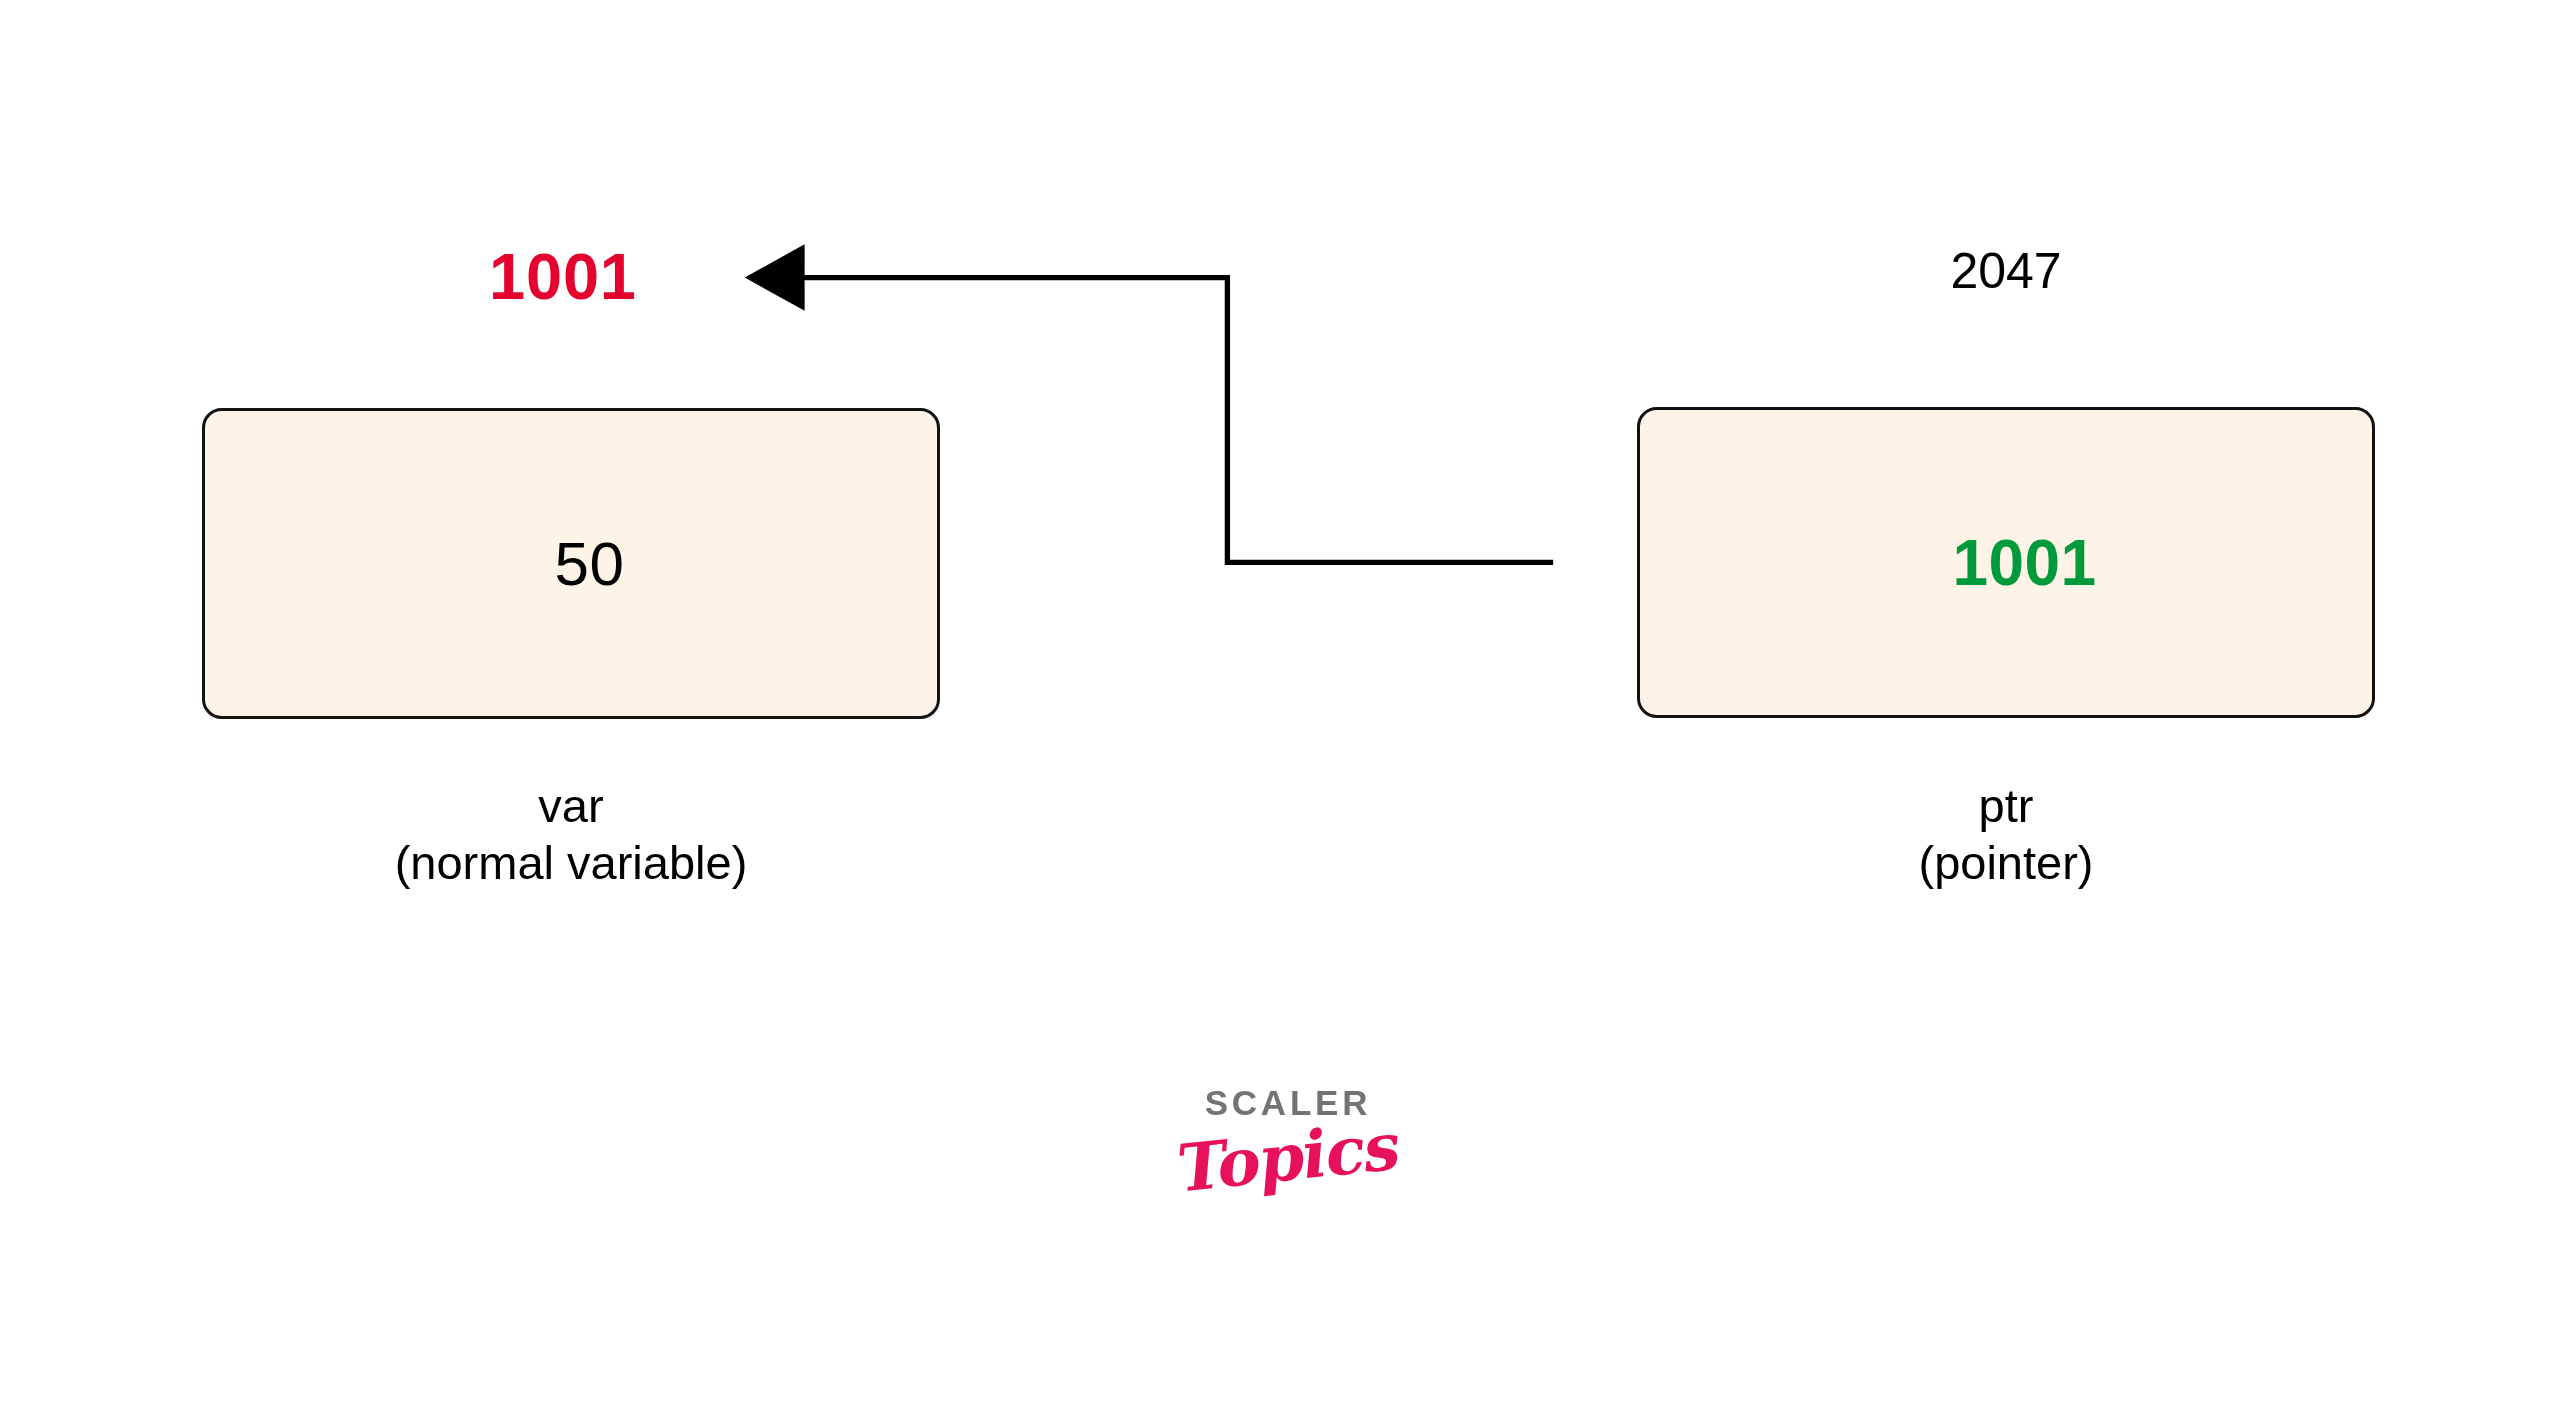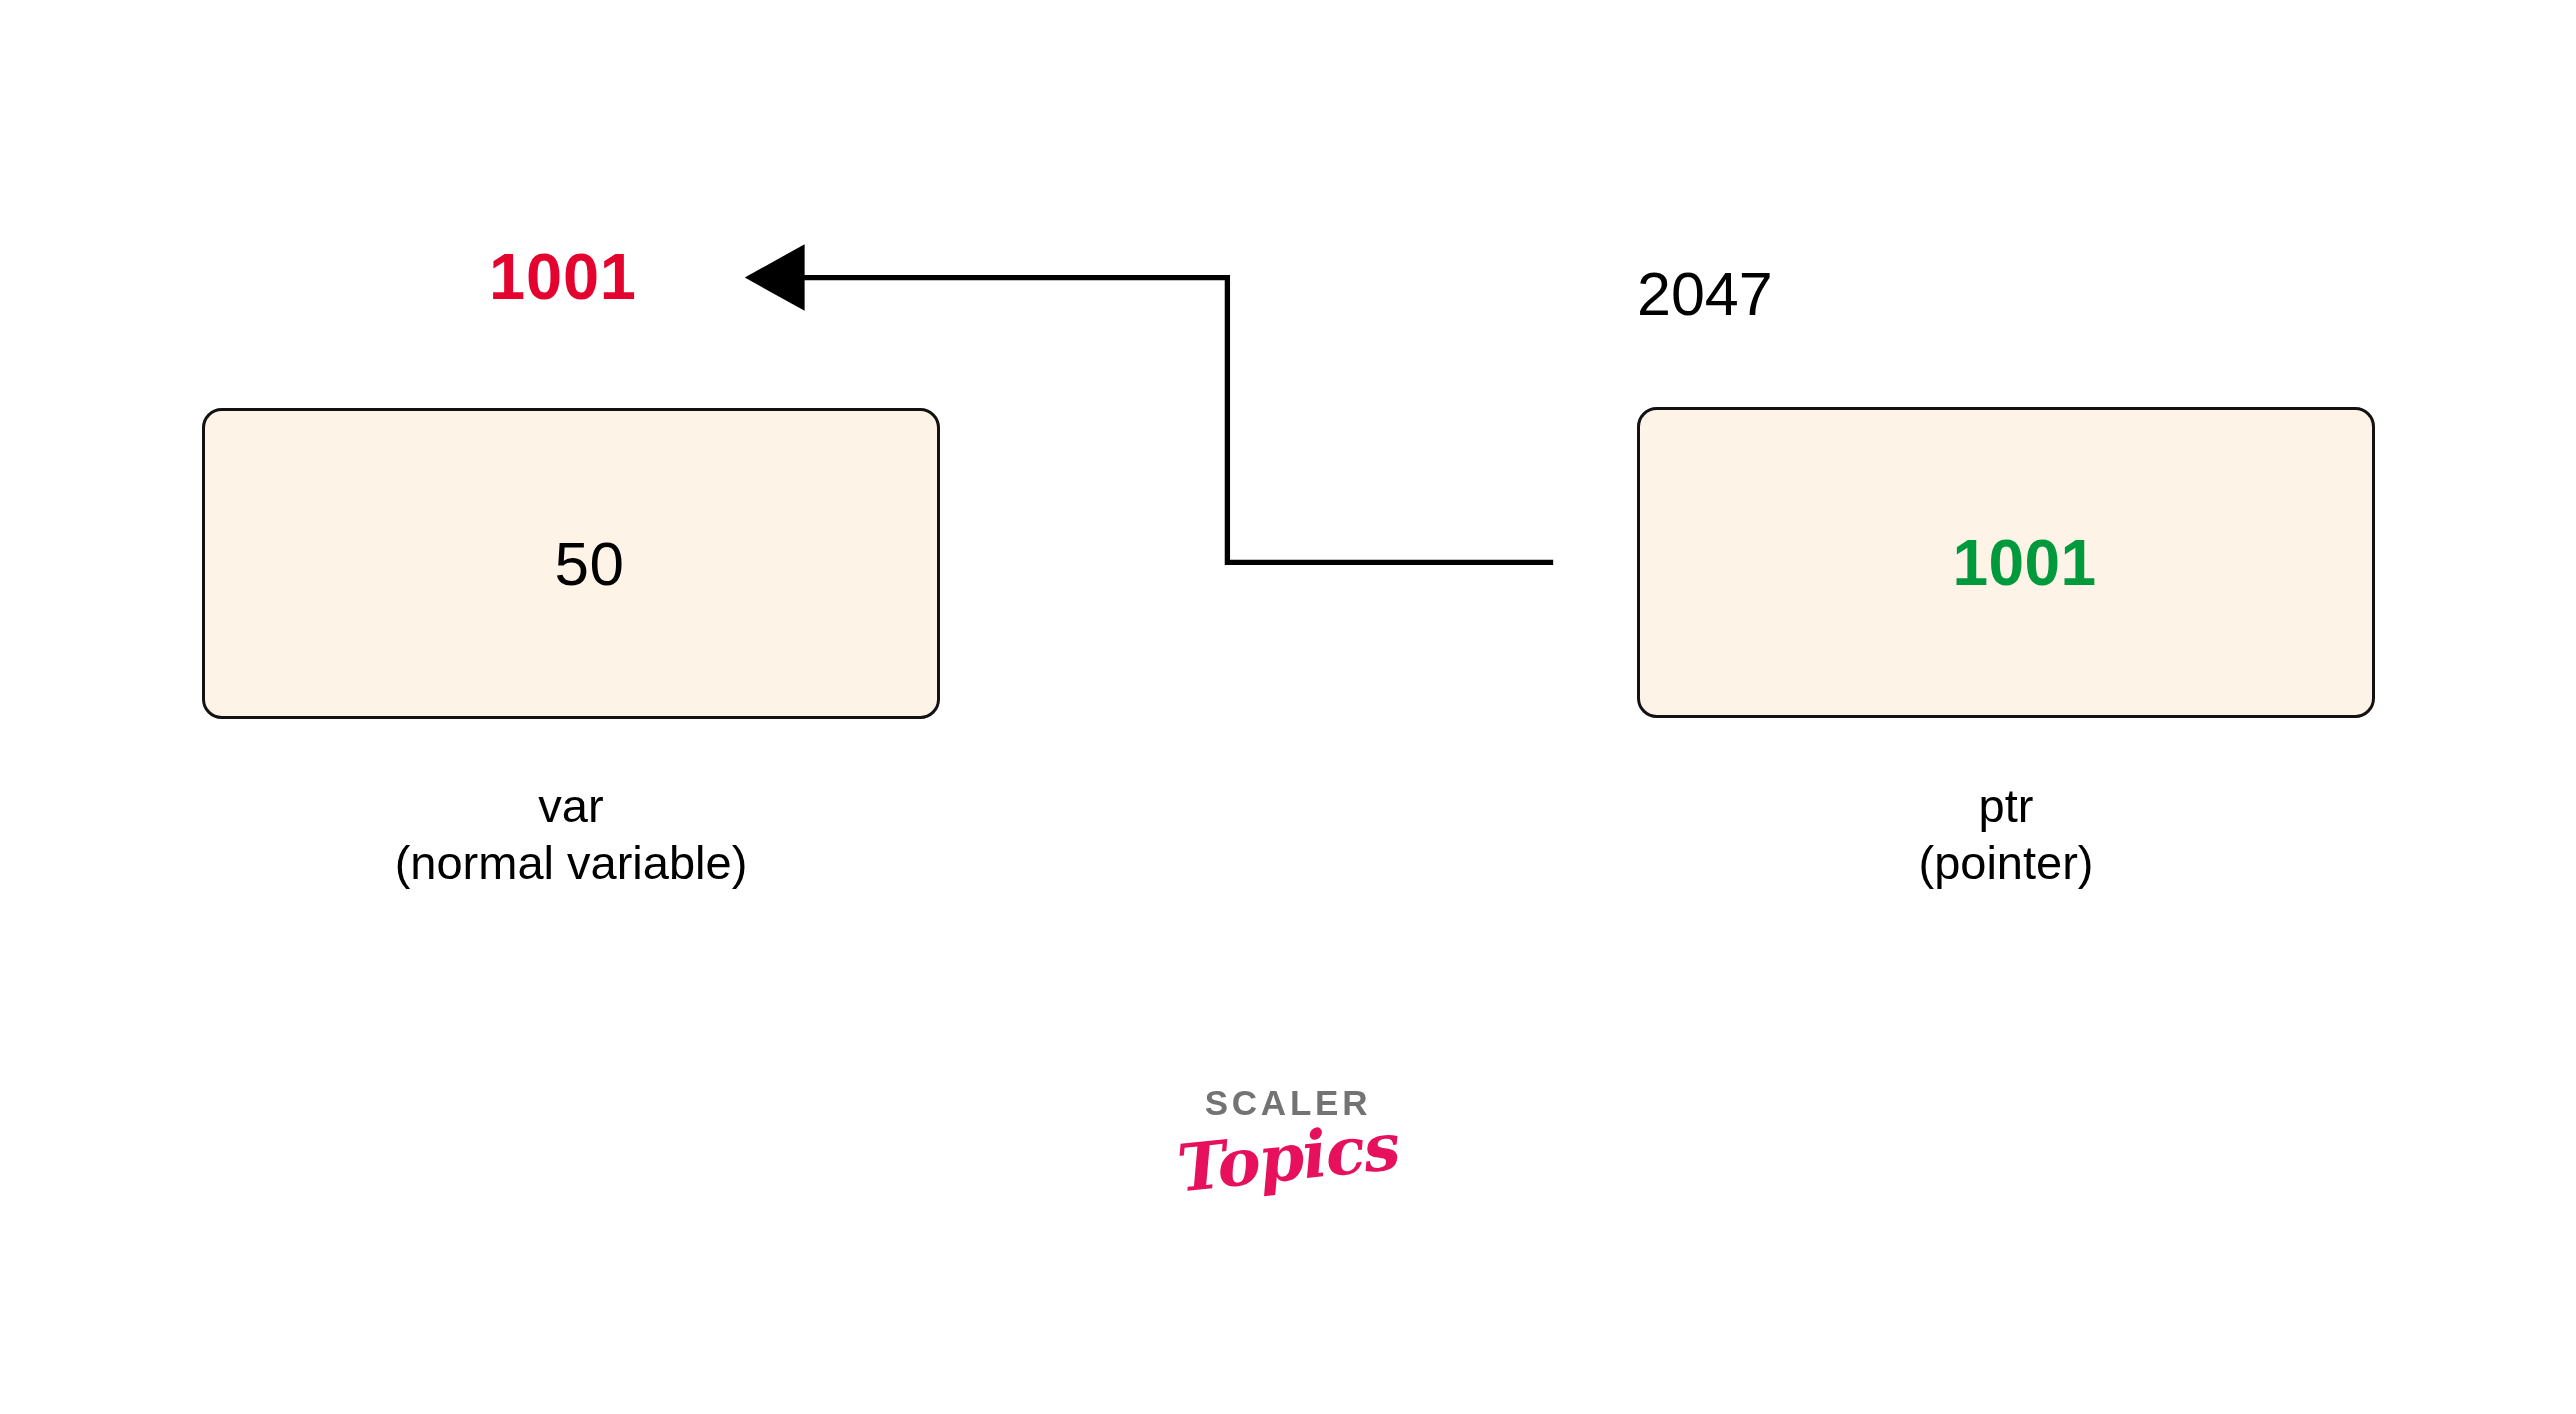--- a/index.html
+++ b/index.html
@@ -58,24 +58,23 @@
     top: 244px;
     font-size: 65px;
     font-weight: bold;
     color: #E4032E;
     letter-spacing: 0.8px;
   }
   #addr-ptr {
     left: 1637px;
     top: 246px;
     width: 738px;
-    text-align: left;
-    font-size: 61px;
+    text-align: center;
+    font-size: 50px;
     color: #000000;
-    margin-top: 18px;
   }
 
   
   .caption {
     position: absolute;
     text-align: center;
     font-family: "Liberation Sans", sans-serif;
     color: #000000;
     line-height: 1.22;
   }

